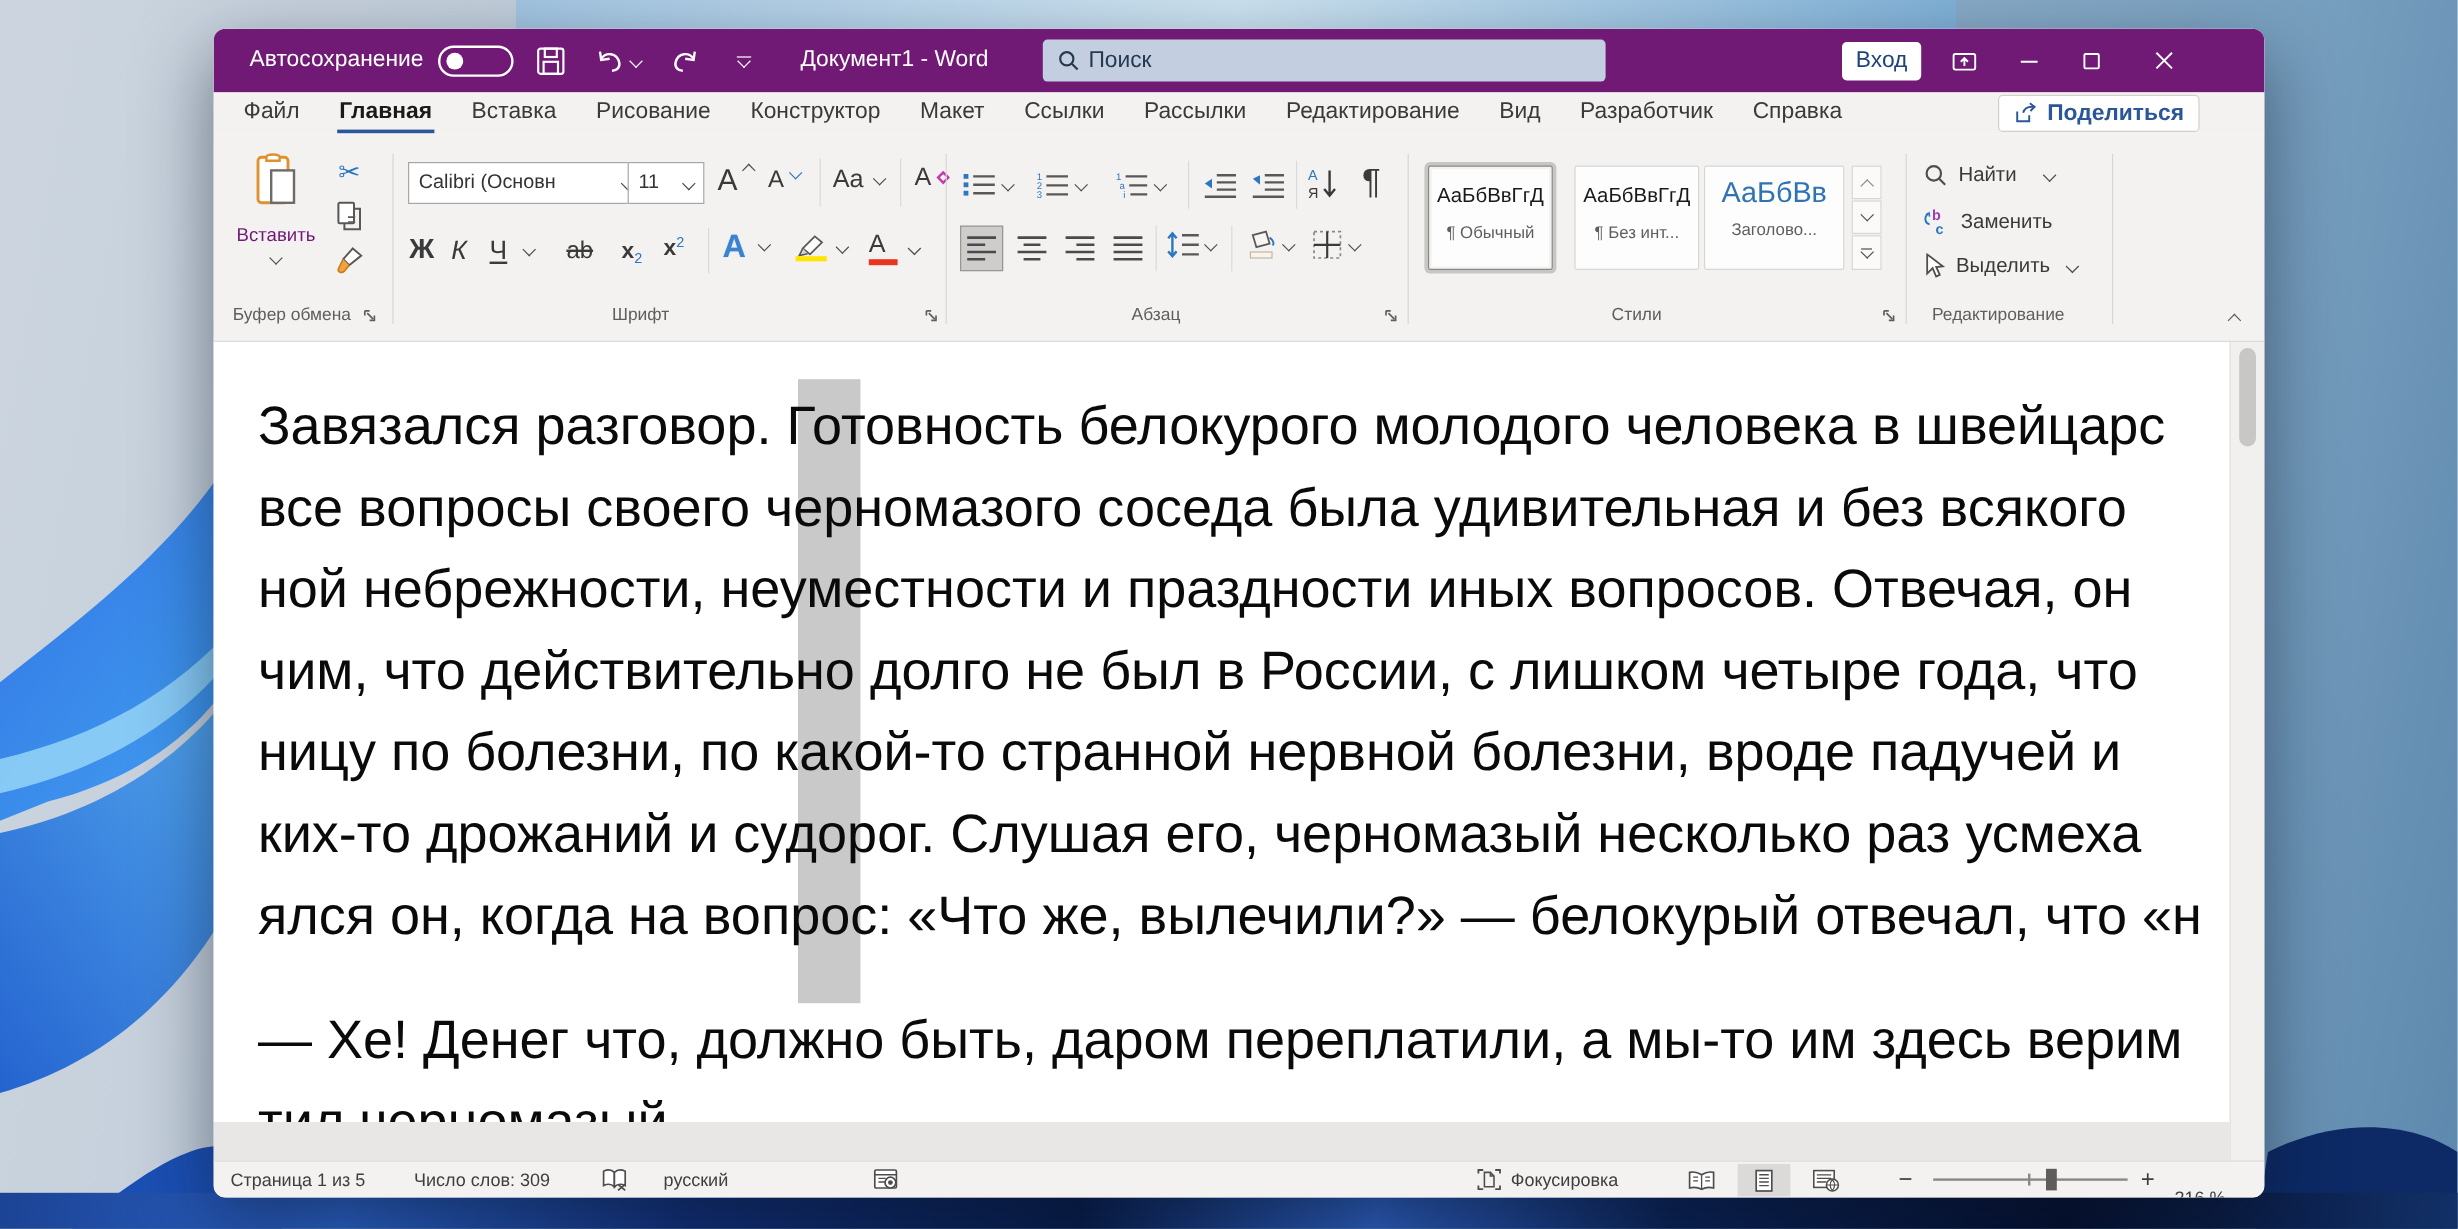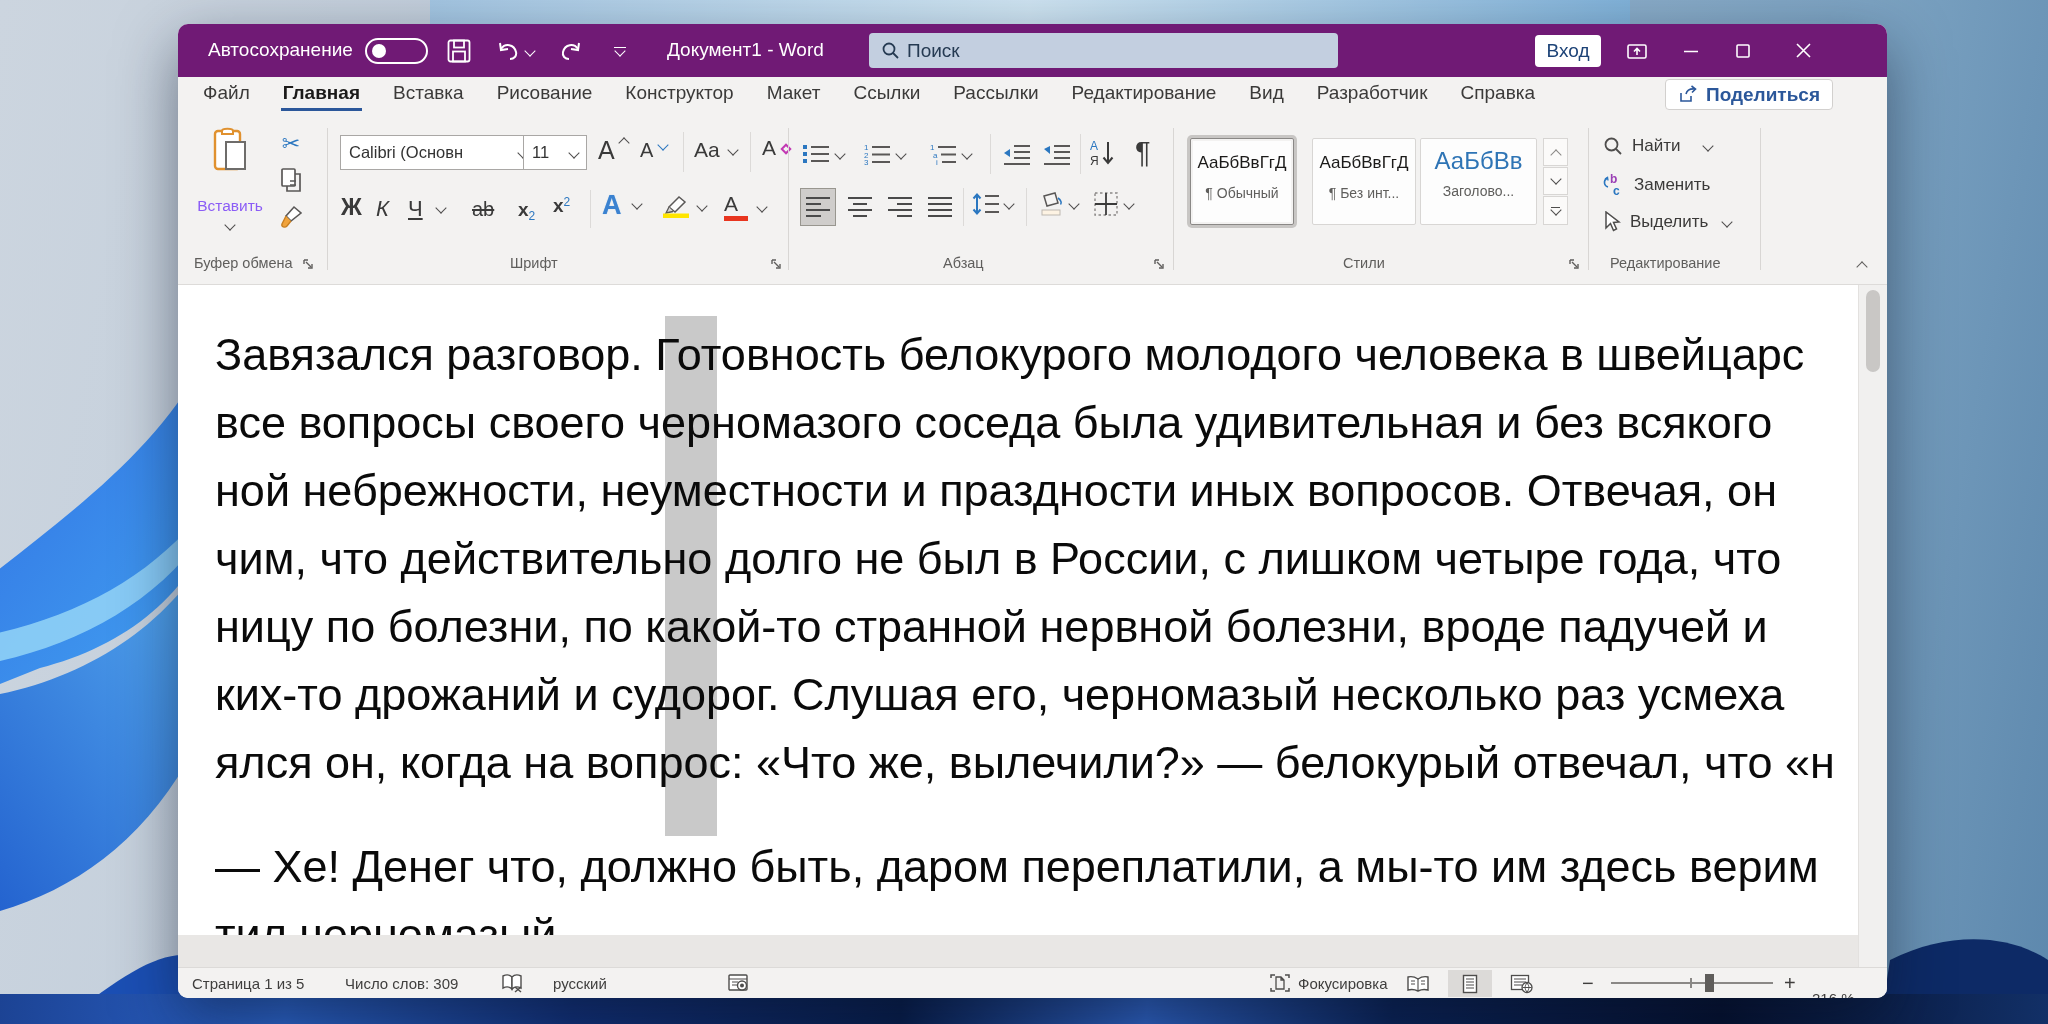--- a/index.html
+++ b/index.html
@@ -201,21 +201,21 @@
   </div>
 
   <div id="ribbon">
 
     <div class="abs" style="left:14px; top:14px; width:76px; height:118px; text-align:center;">
       <svg width="36" height="48" viewBox="0 0 36 48">
         <rect x="3" y="5" width="25" height="38" rx="3" fill="#fff" stroke="#e0912f" stroke-width="2.4"></rect>
         <path d="M10 5 C10 2 21 2 21 5 L21 8 L10 8 Z" fill="#fff" stroke="#e0912f" stroke-width="2"></path>
         <rect x="14" y="16" width="19" height="27" fill="#fff" stroke="#6e6c6a" stroke-width="2"></rect>
       </svg>
-      <div style="font-size:15.5px; color:#8b5cf6; margin-top:19px;">Вставить</div>
+      <div style="font-size:15.5px; color:#701a75; margin-top:9px;">Вставить</div>
       <span class="chev" style="margin-top:4px;"></span>
     </div>
     <div class="abs tbtn" style="left:96px; top:18px; width:34px; height:28px;">
       <span style="font-size:22px; color:#2b77c0;">✂</span>
     </div>
     <div class="abs tbtn" style="left:96px; top:54px; width:34px; height:28px;">
       <svg width="24" height="26" viewBox="0 0 24 26">
         <rect x="3" y="2" width="13" height="17" rx="1" fill="#fff" stroke="#5a5857" stroke-width="1.7"></rect>
         <path d="M16 7 h5 v17 h-13 v-5" fill="none" stroke="#5a5857" stroke-width="1.7"></path>
         <path d="M11 14 h6 M11 18 h6" stroke="#5a5857" stroke-width="1.4"></path>
@@ -504,21 +504,21 @@
     <div class="s" style="left:375px;">русский</div>
     <div class="s" style="left:549px;">
       <svg width="24" height="20" viewBox="0 0 24 20">
         <rect x="2" y="2" width="18" height="15" rx="1" fill="#fff" stroke="#4e4d4c" stroke-width="1.4"></rect>
         <path d="M2 6 h18 M5 9 h6 M5 12 h6" stroke="#4e4d4c" stroke-width="1.2"></path>
         <circle cx="15" cy="12.5" r="4.5" fill="#fff" stroke="#4e4d4c" stroke-width="1.4"></circle>
         <circle cx="15" cy="12.5" r="2" fill="#4e4d4c"></circle>
       </svg>
     </div>
 
-    <div class="s" style="left:1091px;justify-content:space-between;">
+    <div class="s" style="left:1052px;justify-content:space-between;">
       <svg width="22" height="20" viewBox="0 0 22 20">
         <path d="M2 5 V2 H6 M16 2 H20 V5 M20 15 V18 H16 M6 18 H2 V15" fill="none" stroke="#4e4d4c" stroke-width="1.5"></path>
         <path d="M7 16 V4 H12 L15 7 V16 Z M12 4 V7 H15" fill="none" stroke="#4e4d4c" stroke-width="1.3"></path>
       </svg>
       <span>Фокусировка</span>
     </div>
     <div class="viewbox" style="left:1218px;">
       <svg width="24" height="18" viewBox="0 0 24 18">
         <path d="M2 2 C6 1 9 2 12 4 C15 2 18 1 22 2 V15 C18 14 15 14.5 12 16 C9 14.5 6 14 2 15 Z" fill="#fff" stroke="#4e4d4c" stroke-width="1.4"></path>
         <path d="M12 4 V16 M5 6 h4 M5 9 h4 M15 6 h4 M15 9 h4" stroke="#4e4d4c" stroke-width="1.1"></path>

